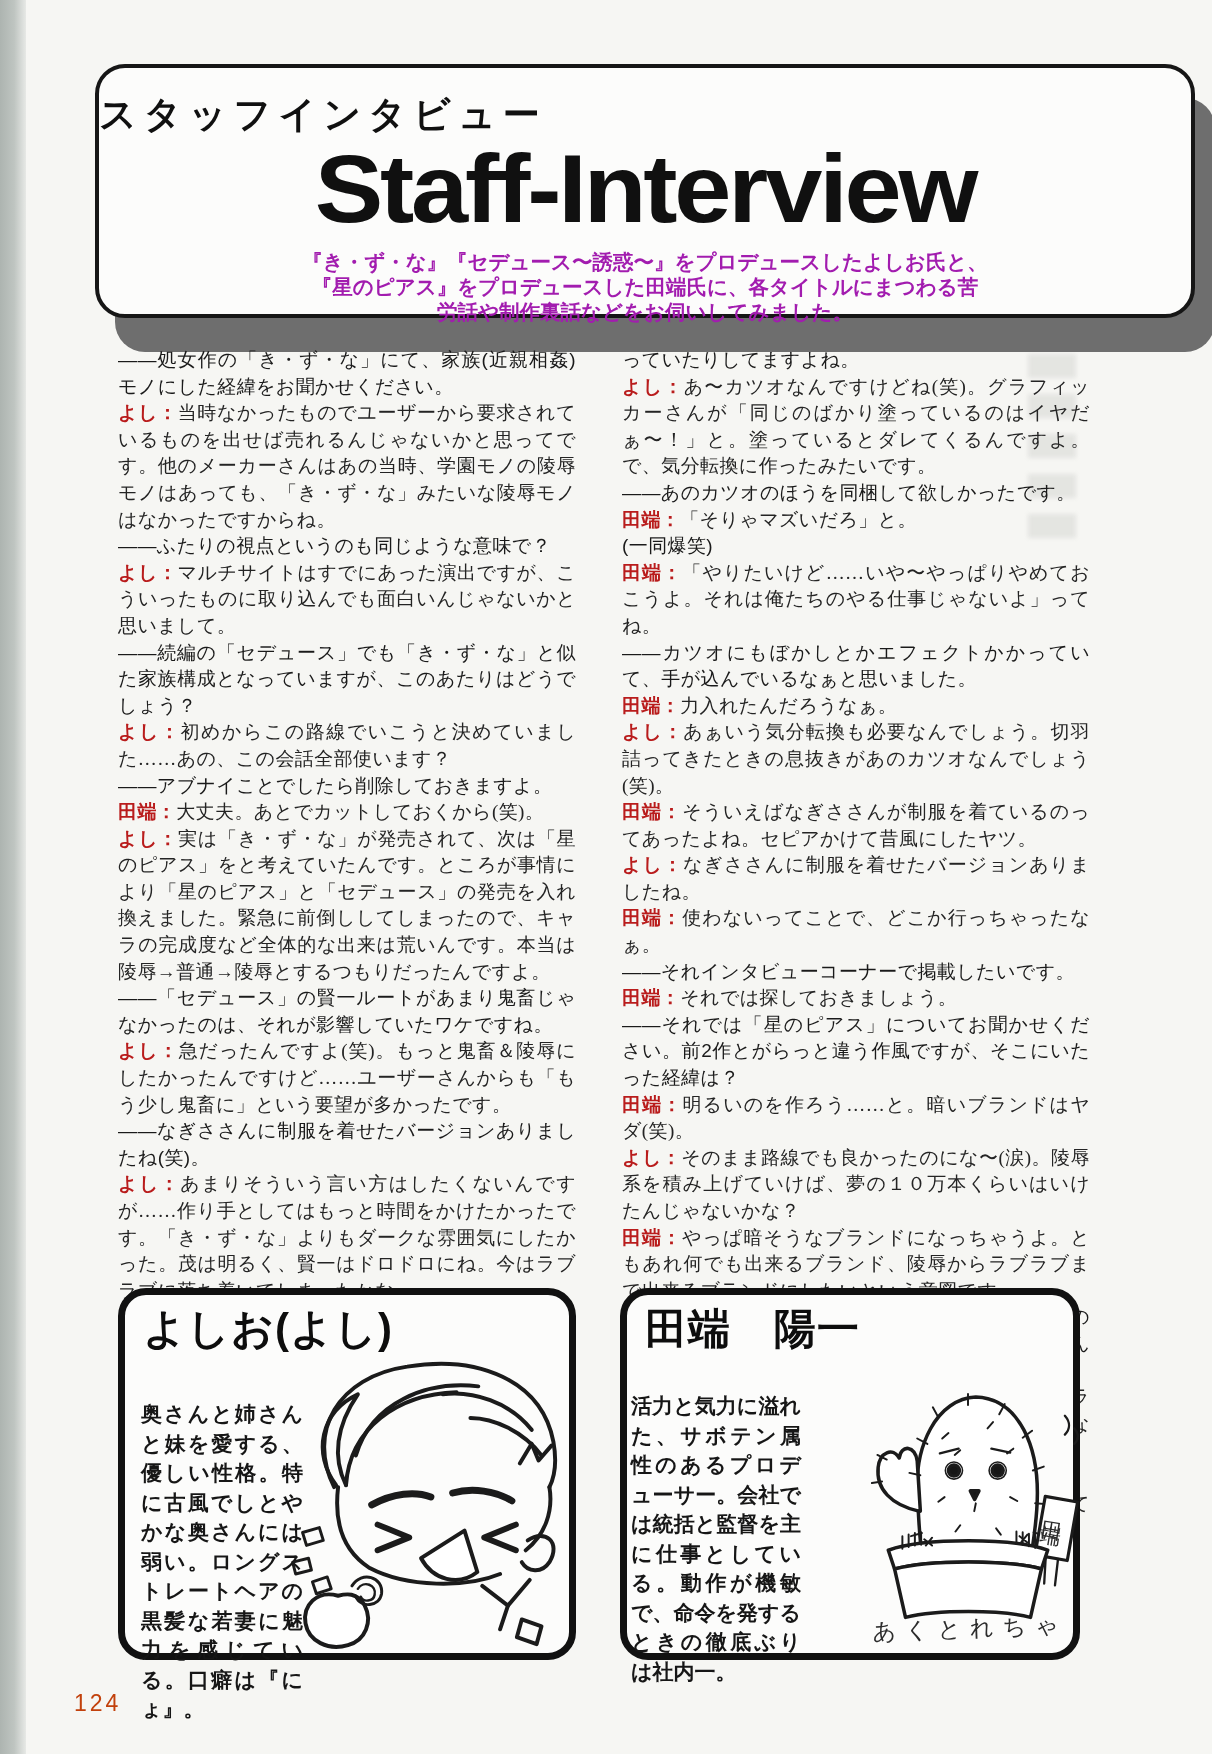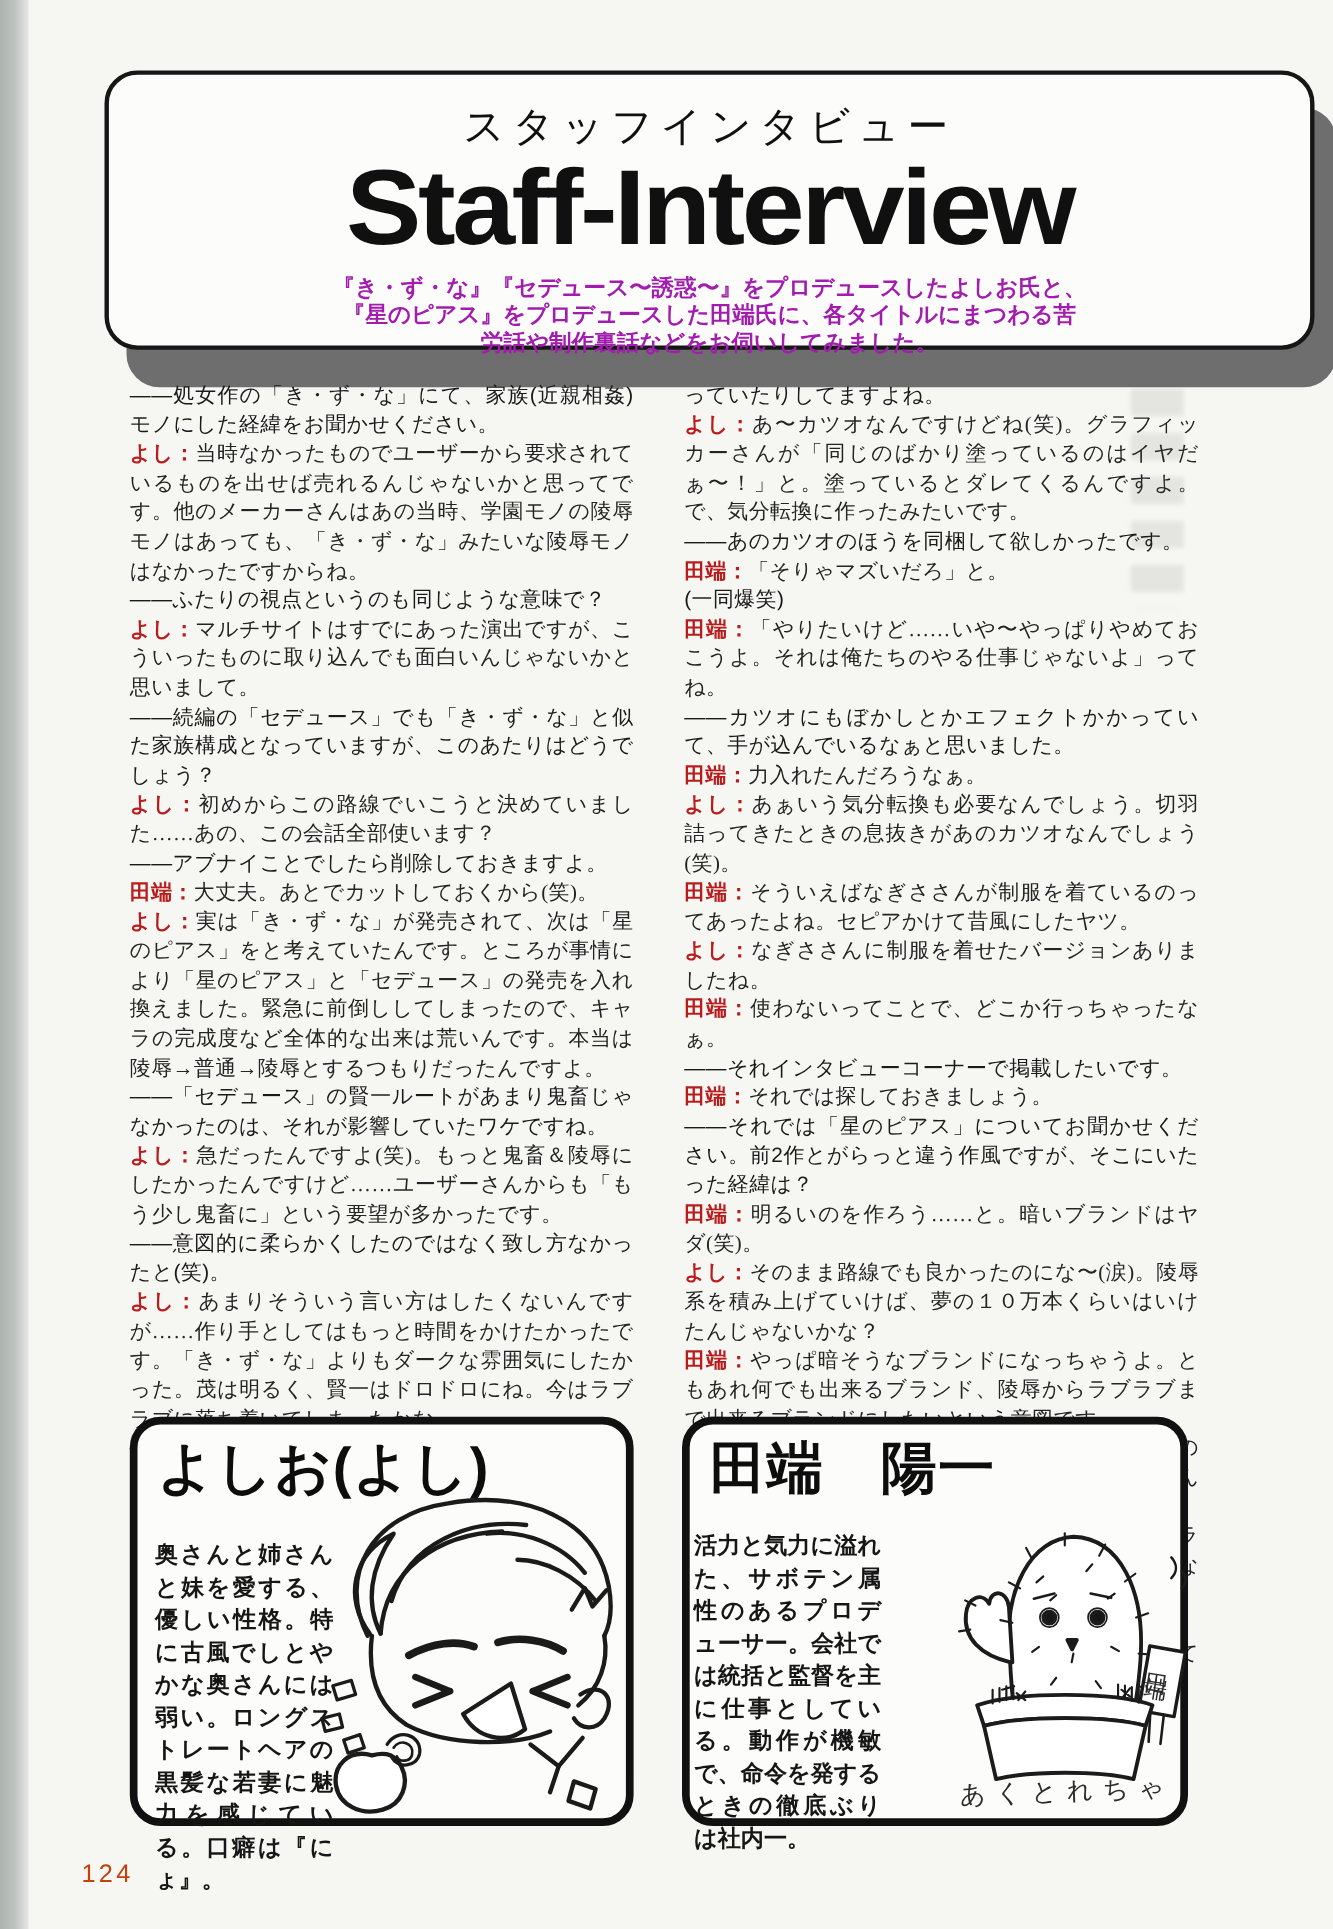--- a/index.html
+++ b/index.html
@@ -6,38 +6,38 @@
   .page{position:relative;width:1212px;height:1754px;background:#f6f6f3;overflow:hidden;
         font-family:"Liberation Sans","DejaVu Sans",sans-serif;color:#1c1c1c;}
   .edge-strip{position:absolute;left:0;top:0;width:26px;height:1754px;
         background:linear-gradient(90deg,#adb4b0 0%,#bfc5c1 55%,#e7e9e6 100%);}
   .bleed{position:absolute;left:1028px;top:74px;width:48px;height:480px;border-radius:6px;
         background:repeating-linear-gradient(180deg,rgba(120,126,122,.14) 0 24px,rgba(120,126,122,0) 24px 40px);
         filter:blur(2px);}
   
   .header-box{position:absolute;left:95px;top:64px;width:1092px;height:246px;background:#fcfcfb;
         border:4px solid #161616;border-radius:30px;box-shadow:20px 34px 0 #6e6e6e;}
-  .h-ja{margin-top:22px;text-align:center;font-size:37px;font-weight:400;letter-spacing:7px;color:#101010;}
+  .h-ja{margin-top:22px;text-align:left;font-size:37px;font-weight:700;letter-spacing:7px;color:#101010;}
   .h-en{margin-top:0;text-align:center;font-size:97px;line-height:1.02;font-weight:800;
         letter-spacing:-3px;transform:scaleX(1.06);color:#101010;white-space:nowrap;}
   .h-intro{margin-top:10px;text-align:center;font-size:20.5px;font-weight:600;line-height:25px;color:#a21caf;}
   
   .col{position:absolute;top:347px;font-size:19px;line-height:26.6px;letter-spacing:.4px;}
   .col-left{left:118px;width:458px;}
   .col-right{left:622px;width:468px;}
   .col p{margin:0;text-align:justify;text-justify:inter-ideograph;}
   .q,.note{font-family:"Liberation Sans","DejaVu Sans",sans-serif;font-weight:400;color:#1a1a1a;}
   .a{font-family:"Liberation Serif","DejaVu Serif",serif;color:#242424;}
   .speaker{font-family:"Liberation Sans","DejaVu Sans",sans-serif;font-weight:700;color:#b91c1c;}
   
   .profile{position:absolute;top:1288px;height:372px;background:#fcfcfb;border:7px solid #111;
         border-radius:28px;box-sizing:border-box;}
   .profile-left{left:118px;width:458px;}
   .profile-right{left:620px;width:460px;}
-  .profile h2{position:absolute;left:18px;top:6px;margin:0;font-size:51px;font-weight:700;color:#0d0d0d;letter-spacing:1px;}
+  .profile h2{position:absolute;left:18px;top:6px;margin:0;font-size:42px;font-weight:700;color:#0d0d0d;letter-spacing:1px;}
   .p-desc{position:absolute;margin:0;font-size:21px;font-weight:600;line-height:29.5px;color:#161616;text-align:justify;}
   .profile-left .p-desc{left:16px;top:104px;width:162px;}
   .profile-right .p-desc{left:4px;top:96px;width:170px;}
   .profile svg{position:absolute;}
   .yoshio-svg{left:150px;top:42px;width:300px;height:316px;}
   .cactus-svg{left:216px;top:50px;width:250px;height:312px;}
   .pot-text{position:absolute;left:238px;top:318px;width:210px;text-align:center;font-size:23px;
         letter-spacing:9px;color:#2c2c2c;transform:rotate(-2deg);
         font-family:"Liberation Serif","DejaVu Serif",serif;}
   .sign-text{position:absolute;left:414px;top:210px;writing-mode:vertical-rl;font-size:21px;
@@ -68,21 +68,21 @@
       <p class="para a"><span class="speaker">よし：</span>当時なかったものでユーザーから要求されているものを出せば売れるんじゃないかと思ってです。他のメーカーさんはあの当時、学園モノの陵辱モノはあっても、「き・ず・な」みたいな陵辱モノはなかったですからね。</p>
       <p class="para q">――ふたりの視点というのも同じような意味で？</p>
       <p class="para a"><span class="speaker">よし：</span>マルチサイトはすでにあった演出ですが、こういったものに取り込んでも面白いんじゃないかと思いまして。</p>
       <p class="para q">――続編の「セデュース」でも「き・ず・な」と似た家族構成となっていますが、このあたりはどうでしょう？</p>
       <p class="para a"><span class="speaker">よし：</span>初めからこの路線でいこうと決めていました……あの、この会話全部使います？</p>
       <p class="para q">――アブナイことでしたら削除しておきますよ。</p>
       <p class="para a"><span class="speaker">田端：</span>大丈夫。あとでカットしておくから(笑)。</p>
       <p class="para a"><span class="speaker">よし：</span>実は「き・ず・な」が発売されて、次は「星のピアス」をと考えていたんです。ところが事情により「星のピアス」と「セデュース」の発売を入れ換えました。緊急に前倒ししてしまったので、キャラの完成度など全体的な出来は荒いんです。本当は陵辱→普通→陵辱とするつもりだったんですよ。</p>
       <p class="para q">――「セデュース」の賢一ルートがあまり鬼畜じゃなかったのは、それが影響していたワケですね。</p>
       <p class="para a"><span class="speaker">よし：</span>急だったんですよ(笑)。もっと鬼畜＆陵辱にしたかったんですけど……ユーザーさんからも「もう少し鬼畜に」という要望が多かったです。</p>
-      <p class="para q">――意図的に柔らかくしたのではなく致し方なかったと(笑)。</p>
+      <p class="para q">――なぎささんに制服を着せたバージョンありましたね(笑)。</p>
       <p class="para a"><span class="speaker">よし：</span>あまりそういう言い方はしたくないんですが……作り手としてはもっと時間をかけたかったです。「き・ず・な」よりもダークな雰囲気にしたかった。茂は明るく、賢一はドロドロにね。今はラブラブに落ち着いてしまったかな。</p>
       <p class="para q">――「き・ず・な」「セデュース」の今だからこそ語れるウラ設定やウラ話ってあります？　例えば原画集に収録させていただいたのですが、「セデュース」に同梱されていたトレーディングカードで、長女のひとみがラケットではなくカツオ(?)を持</p>
     </section>
   <section class="col col-right" id="col-right">
       <p class="para q">っていたりしてますよね。</p>
       <p class="para a"><span class="speaker">よし：</span>あ〜カツオなんですけどね(笑)。グラフィッカーさんが「同じのばかり塗っているのはイヤだぁ〜！」と。塗っているとダレてくるんですよ。で、気分転換に作ったみたいです。</p>
       <p class="para q">――あのカツオのほうを同梱して欲しかったです。</p>
       <p class="para a"><span class="speaker">田端：</span>「そりゃマズいだろ」と。</p>
       <p class="para note">(一同爆笑)</p>
       <p class="para a"><span class="speaker">田端：</span>「やりたいけど……いや〜やっぱりやめておこうよ。それは俺たちのやる仕事じゃないよ」ってね。</p>

